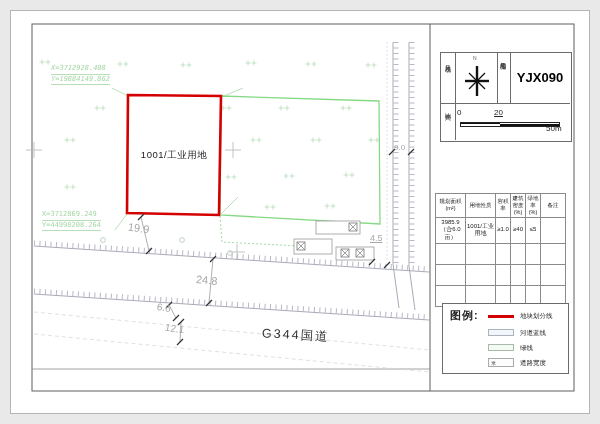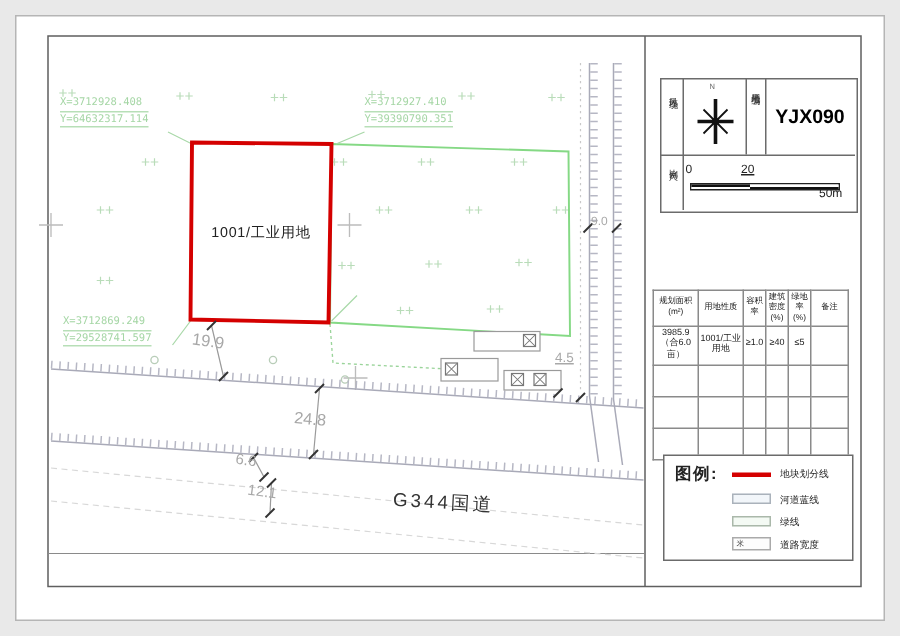--- a/index.html
+++ b/index.html
@@ -143,31 +143,27 @@
         <line x1="178" y1="325" x2="184" y2="319"></line>
           <line x1="177" y1="345" x2="183" y2="339"></line>
         <line x1="389" y1="155" x2="395" y2="149"></line>
           <line x1="408" y1="155" x2="414" y2="149"></line>
         <line x1="369" y1="265" x2="375" y2="259"></line>
           <line x1="384" y1="268" x2="390" y2="262"></line>
       </g>
     </g>
   </svg>
 
-  <div class="coord" style="left:40px;top:64px;">
+  <div class="coord" style="left:51px;top:64px;font-style:italic;">
     <span>X=3712928.408</span>
-    <span>Y=64632317.114</span>
-  </div>
-  <div class="coord" style="left:243px;top:64px;">
-    <span>X=3712927.410</span>
-    <span>Y=39390790.351</span>
+    <span>Y=19884149.862</span>
   </div>
   <div class="coord" style="left:42px;top:210px;">
     <span>X=3712869.249</span>
-    <span>Y=29528741.597</span>
+    <span>Y=44998208.264</span>
   </div>
 
   <div class="txt" style="left:134px;top:149px;width:80px;text-align:center;font-size:9.5px;color:#222;letter-spacing:0.5px;">1001/工业用地</div>
 
   <div class="txt" style="left:262px;top:327px;font-size:12.5px;color:#333;letter-spacing:2px;transform:rotate(3deg);">G344国道</div>
 
   <div class="dim" style="left:128px;top:222px;font-size:11px;transform:rotate(8deg);">19.9</div>
   <div class="dim" style="left:196px;top:274px;font-size:11px;transform:rotate(5deg);">24.8</div>
   <div class="dim" style="left:157px;top:302px;font-size:10px;transform:rotate(8deg);">6.6</div>
   <div class="dim" style="left:165px;top:323px;font-size:10px;transform:rotate(8deg);">12.1</div>

